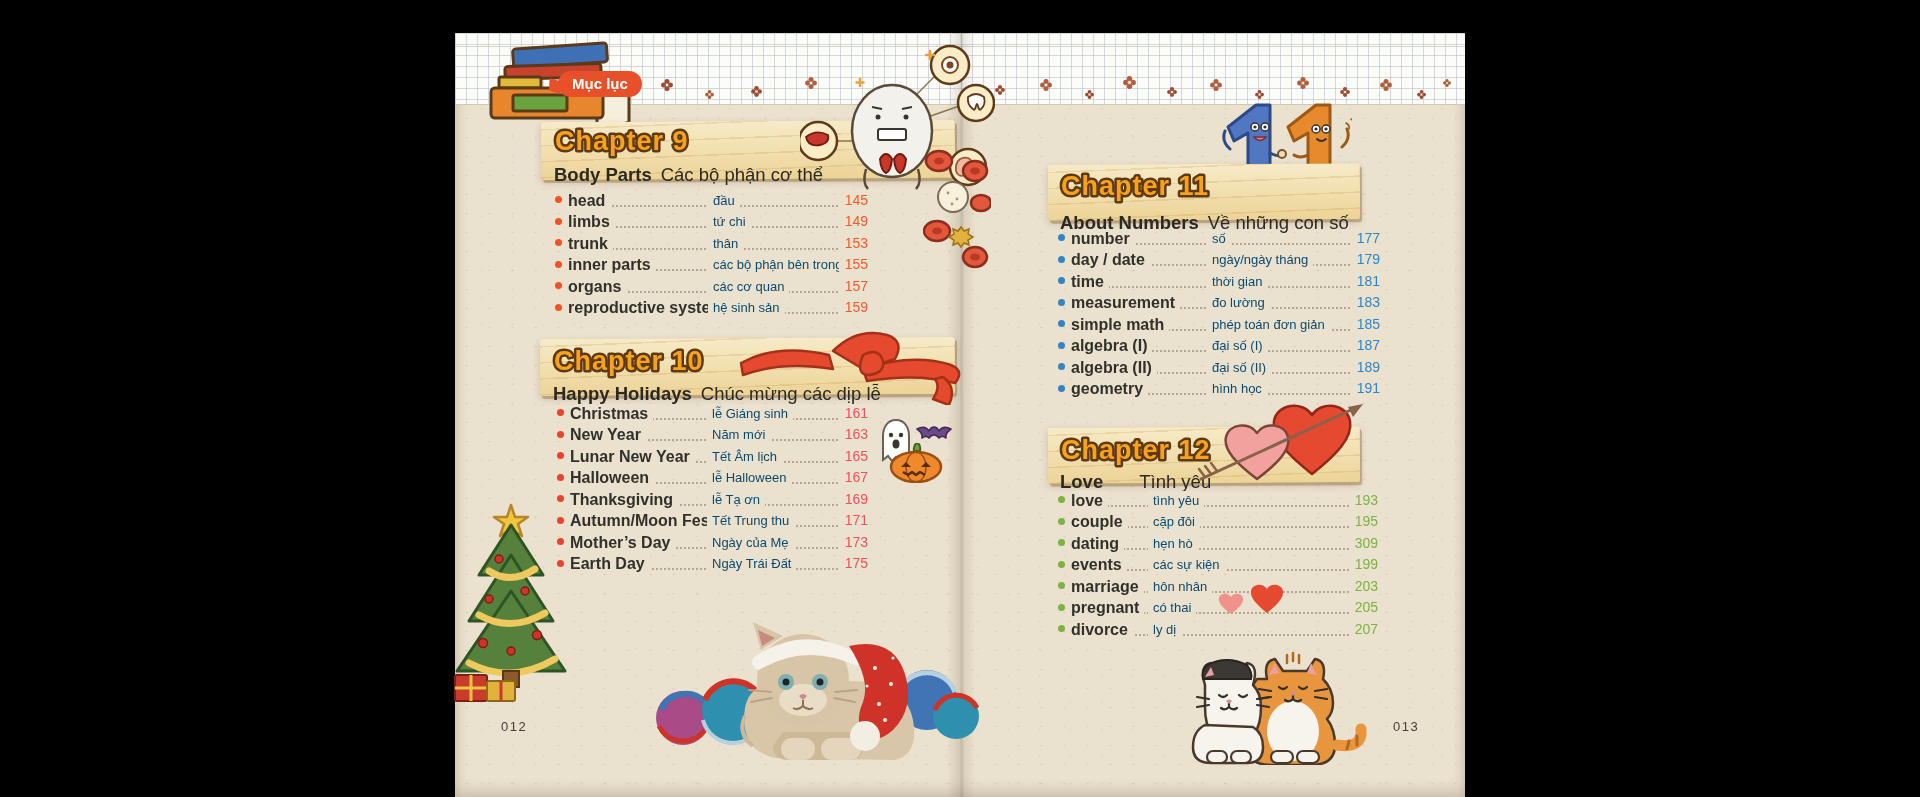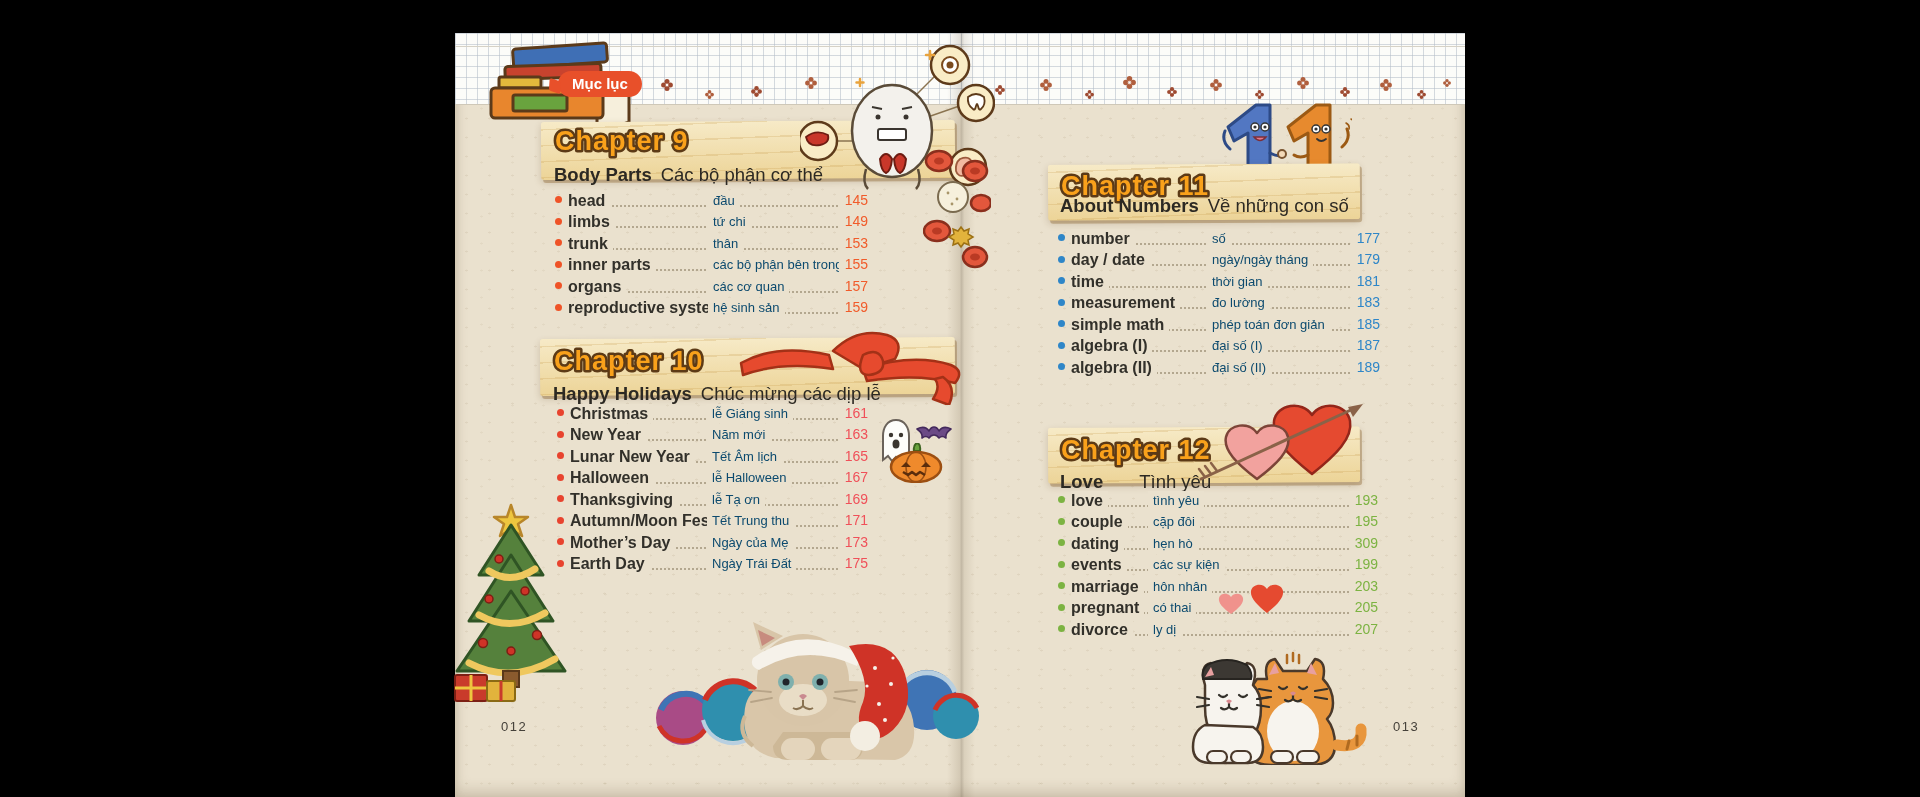--- a/index.html
+++ b/index.html
@@ -83,21 +83,21 @@
 
   .ch10 { left:85px;  top:305px; width:420px; }
   .ch10 .plank { width:415px; height:57px; }
   .ch10 .chapter-title { left:8px; top:1px; }
   .ch10 .subtitle { left:13px; top:32px; }
   .ch10 .list { left:17px; top:64px; width:311px; --viet:150px; }
 
   .ch11 { left:593px; top:131px; width:336px; }
   .ch11 .plank { width:312px; height:56px; }
   .ch11 .chapter-title { left:7px; top:0px; }
-  .ch11 .subtitle { left:12px; top:18px; }
+  .ch11 .subtitle { left:12px; top:35px; }
   .ch11 .list { left:10px; top:63px; width:322px; --viet:149px; }
 
   .ch12 { left:593px; top:394px; width:336px; }
   .ch12 .plank { width:312px; height:56px; }
   .ch12 .chapter-title { left:7px; top:1px; }
   .ch12 .subtitle { left:12px; top:31px; }
   .ch12 .list { left:10px; top:62px; width:320px; --viet:90px; }
 
   .pageno { position:absolute; font-size:13px; color:#45413a; letter-spacing:1.5px; }
   .pageno.left { left:46px; top:686px; }
@@ -529,20 +529,27 @@
     <span class="vi">đại số (I)</span>
     <span class="page">187</span>
   </div>
           <div class="row">
     <span class="leader"></span>
     <span class="bullet"></span>
     <span class="word">algebra (II)</span>
     <span class="vi">đại số (II)</span>
     <span class="page">189</span>
   </div>
+          <div class="row">
+    <span class="leader"></span>
+    <span class="bullet"></span>
+    <span class="word">geometry</span>
+    <span class="vi">hình học</span>
+    <span class="page">191</span>
+  </div>
         </div>
     </section>
 
     <section class="chapter ch12" style="--accent: #7cb342; --bullet: #7cb342;">
       <div class="plank"></div>
       <svg class="chapter-title" width="250" height="44">
         <text x="6" y="31">Chapter 12</text>
       </svg>
       <div class="subtitle">
         <span class="en">Love</span><span class="vi-t">Tình yêu</span>

